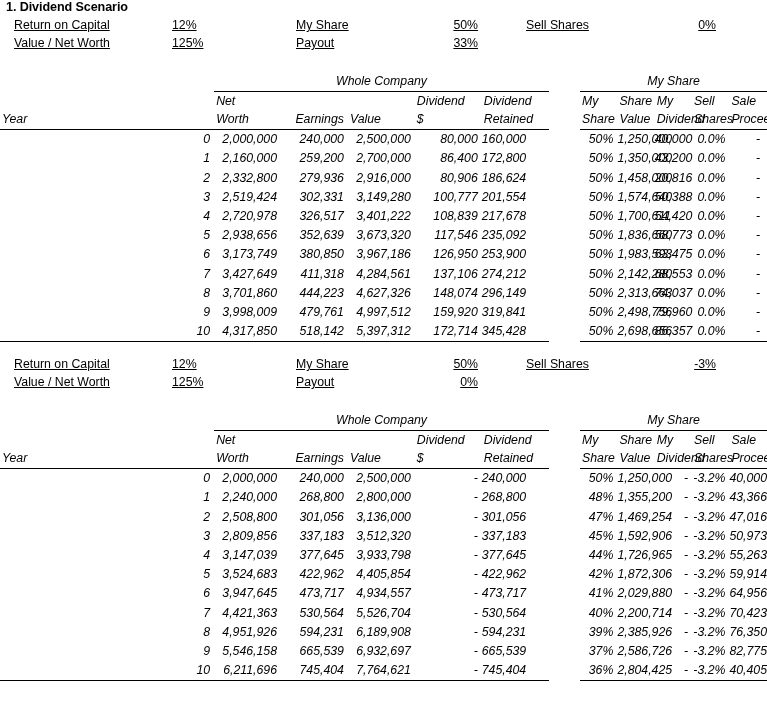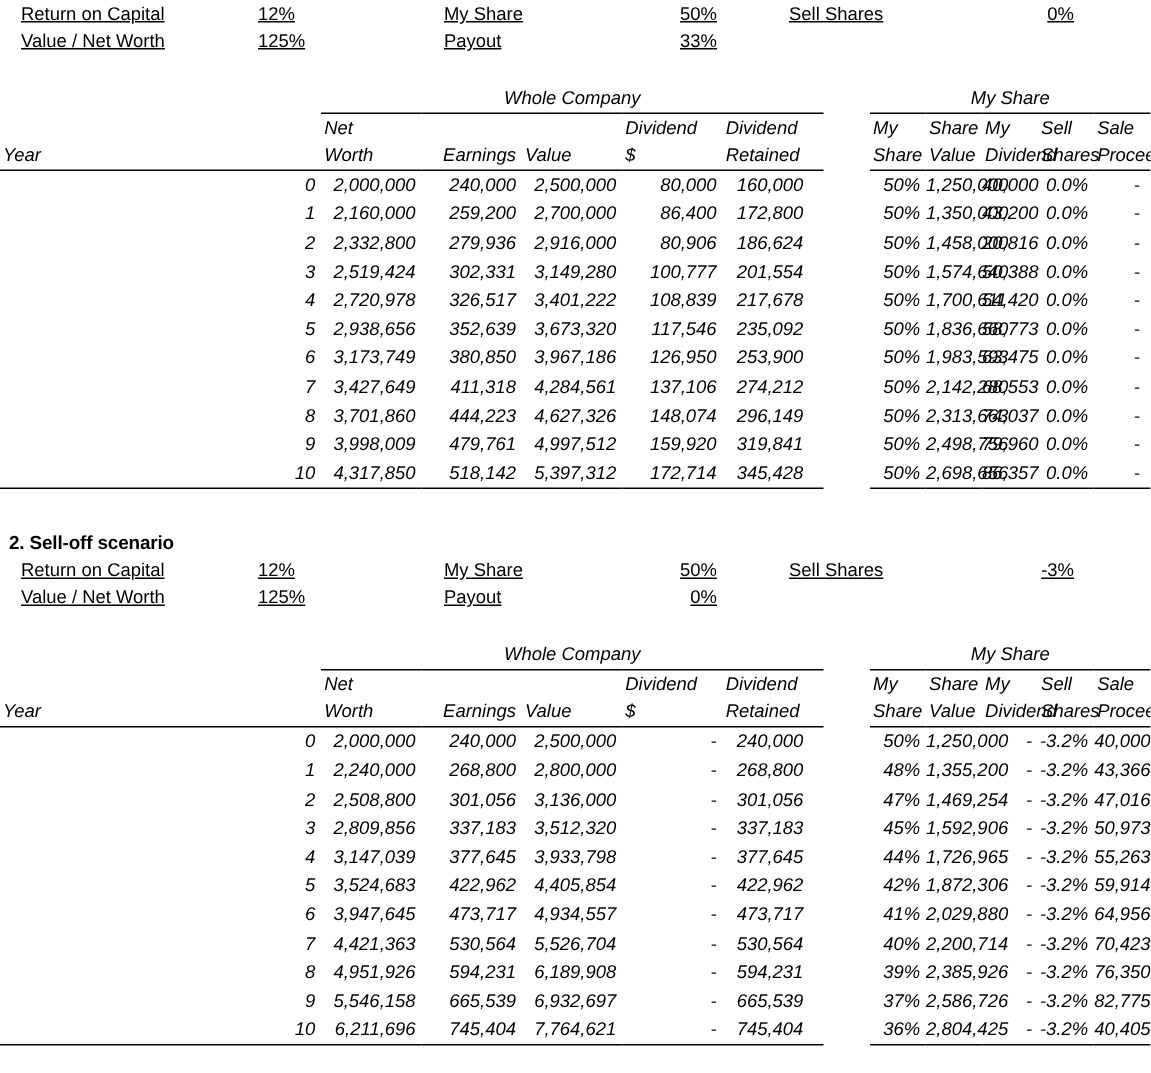--- a/index.html
+++ b/index.html
@@ -65,21 +65,21 @@
     vertical-align: bottom;
     white-space: nowrap;
     font-size: 12.3px;
   }
   
   .c-year    { width: 55px;  text-align: right; margin-top: 28px; }
   .c-nw      { width: 86px;  text-align: right; }
   .c-earn    { width: 84px;  text-align: right; }
   .c-val     { width: 92px;  text-align: right; }
   .c-div     { width: 76px;  text-align: right; }
-  .c-ret     { width: 79px;  text-align: center; }
+  .c-ret     { width: 79px;  text-align: left; }
   .c-pad     { width: 8px; }
   .c-mysh    { width: 48px;  text-align: right; }
   .c-shval   { width: 95px;  text-align: right; }
   .c-mydiv   { width: 72px;  text-align: right; }
   .c-sell    { width: 62px;  text-align: right; }
   .c-proc    { width: 67px;  text-align: right; padding-right: 7px !important; }
 
   
   .group-cell {
     text-align: center;
@@ -104,20 +104,21 @@
   .last-row td.nol { border-bottom: none !important; }
 
   .bold { font-weight: bold; }
 </style>
 </head>
 <body>
 
 <div class="sheet">
 
   <div class="scenario" style="top:0px;">
+    <div class="scenario-title">1. Dividend Scenario</div>
 
     <table class="params">
       <tbody>
           <tr>
         <td class="p-label">Return on Capital</td>
         <td class="p-value">12%</td>
         <td class="p-gap"></td>
         <td class="p-label2">My Share</td>
         <td class="p-value2">50%</td>
         <td class="p-gap2"></td>
@@ -329,21 +330,20 @@
             <td class="c-shval bold">2,698,656</td>
             <td class="c-mydiv bold">86,357</td>
             <td class="c-sell">0.0%</td>
             <td class="c-proc">-</td>
           </tr>
         </tbody>
     </table>
   </div>
 
   <div class="scenario" style="top:355px;">
-    <div class="scenario-title">2. Sell-off scenario</div>
 
     <table class="params">
       <tbody>
           <tr>
         <td class="p-label">Return on Capital</td>
         <td class="p-value">12%</td>
         <td class="p-gap"></td>
         <td class="p-label2">My Share</td>
         <td class="p-value2">50%</td>
         <td class="p-gap2"></td>

